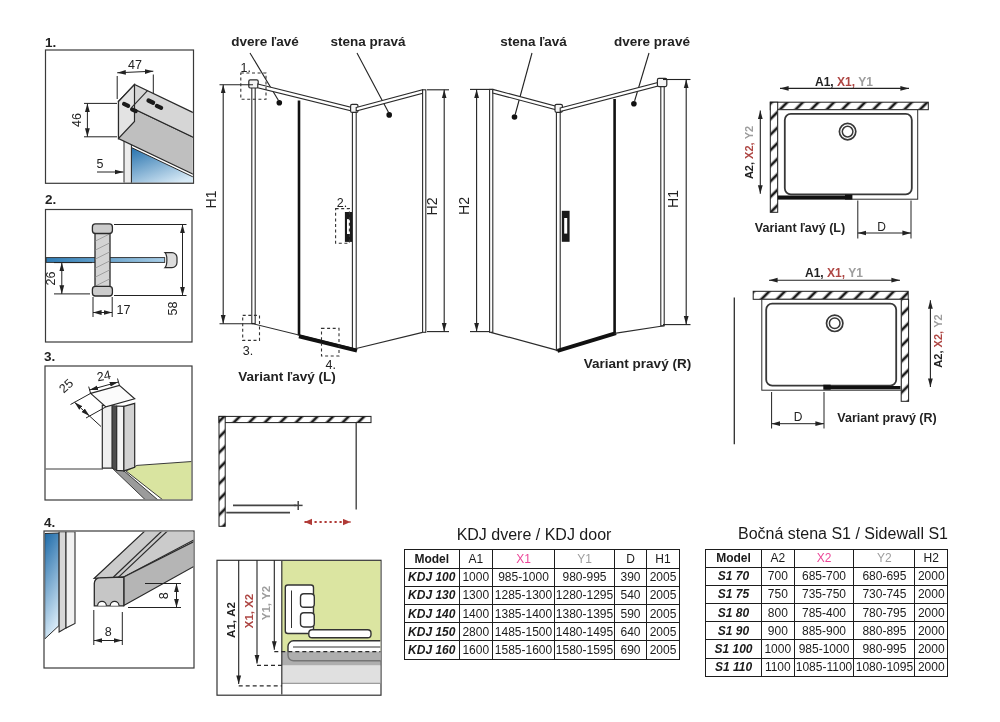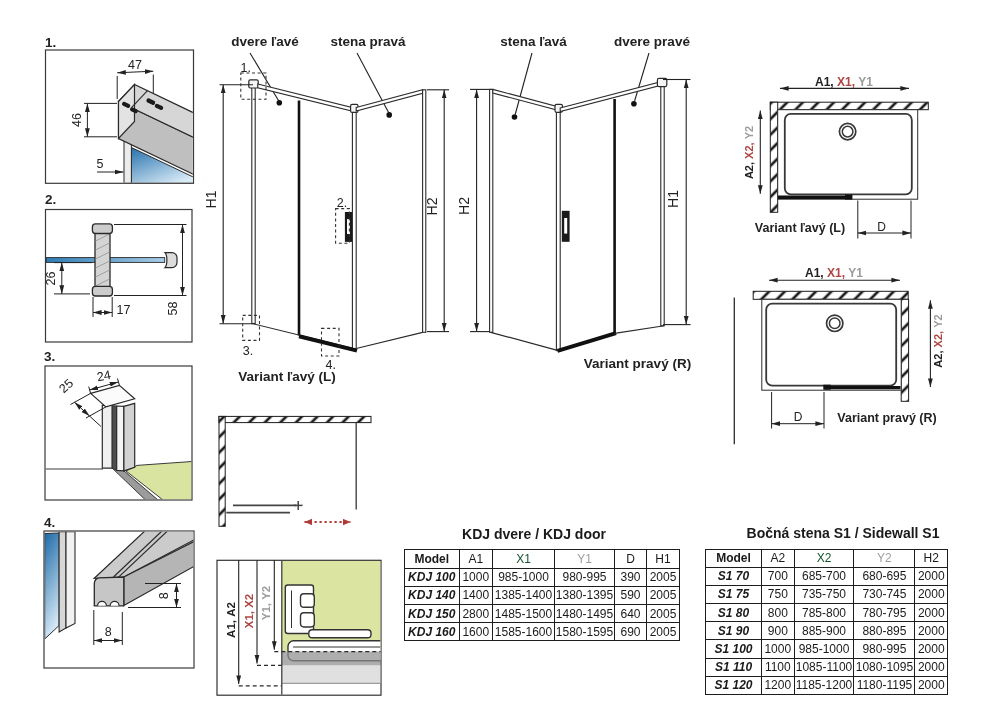--- a/index.html
+++ b/index.html
@@ -4,23 +4,23 @@
 <style>
   html,body{margin:0;padding:0;background:#fff;}
   #page{position:relative;width:1000px;height:722px;background:#fff;overflow:hidden;
         font-family:"Liberation Sans", sans-serif;}
   svg text{font-family:"Liberation Sans", sans-serif;fill:#222;}
   .tbl{position:absolute;border-collapse:collapse;table-layout:fixed;}
   .tbl td{border:1.2px solid #1d1d1d;height:17.2px;padding:0;text-align:center;
           font-size:12px;color:#1a1a1a;white-space:nowrap;overflow:hidden;}
   .tbl td.m{font-weight:bold;font-style:italic;margin-top:24px;}
   .tbl td.hd{font-weight:bold;font-style:normal;}
-  .tbl td.red{color:#14532d;}
+  .tbl td.red{color:#ec4899;}
   .tbl td.gry{color:#9d9d9d;}
-  .ttl{position:absolute;font-size:14px;font-weight:bold;color:#1a1a1a;text-align:center;}
+  .ttl{position:absolute;font-size:16px;font-weight:normal;color:#1a1a1a;text-align:center;}
 </style>
 </head>
 <body>
 <div id="page">
 <svg width="1000" height="722" viewBox="0 0 1000 722" style="position:absolute;left:0;top:0;">
 <defs>
   <marker id="ar" markerWidth="11" markerHeight="8" refX="8.6" refY="3" orient="auto-start-reverse" markerUnits="userSpaceOnUse">
           <path d="M0,0.6 L8.6,3 L0,5.4 z" fill="#222"></path>
         </marker>
   <marker id="arr" markerWidth="11" markerHeight="9" refX="7.6" refY="3.2" orient="auto-start-reverse" markerUnits="userSpaceOnUse">
@@ -513,20 +513,28 @@
         </tr>
 <tr>
           <td class="m">KDJ 100</td>
           <td>1000</td>
           <td>985-1000</td>
           <td>980-995</td>
           <td>390</td>
           <td>2005</td>
         </tr>
 <tr>
+          <td class="m">KDJ 130</td>
+          <td>1300</td>
+          <td>1285-1300</td>
+          <td>1280-1295</td>
+          <td>540</td>
+          <td>2005</td>
+        </tr>
+<tr>
           <td class="m">KDJ 140</td>
           <td>1400</td>
           <td>1385-1400</td>
           <td>1380-1395</td>
           <td>590</td>
           <td>2005</td>
         </tr>
 <tr>
           <td class="m">KDJ 150</td>
           <td>2800</td>
@@ -574,21 +582,21 @@
 <tr>
           <td class="m">S1 75</td>
           <td>750</td>
           <td>735-750</td>
           <td>730-745</td>
           <td>2000</td>
         </tr>
 <tr>
           <td class="m">S1 80</td>
           <td>800</td>
-          <td>785-800</td>
+          <td>785-400</td>
           <td>780-795</td>
           <td>2000</td>
         </tr>
 <tr>
           <td class="m">S1 90</td>
           <td>900</td>
           <td>885-900</td>
           <td>880-895</td>
           <td>2000</td>
         </tr>
@@ -599,22 +607,15 @@
           <td>980-995</td>
           <td>2000</td>
         </tr>
 <tr>
           <td class="m">S1 110</td>
           <td>1100</td>
           <td>1085-1100</td>
           <td>1080-1095</td>
           <td>2000</td>
         </tr>
-<tr>
-          <td class="m">S1 120</td>
-          <td>1200</td>
-          <td>1185-1200</td>
-          <td>1180-1195</td>
-          <td>2000</td>
-        </tr>
 </tbody>
     </table>
 </div>
 
 </body></html>

